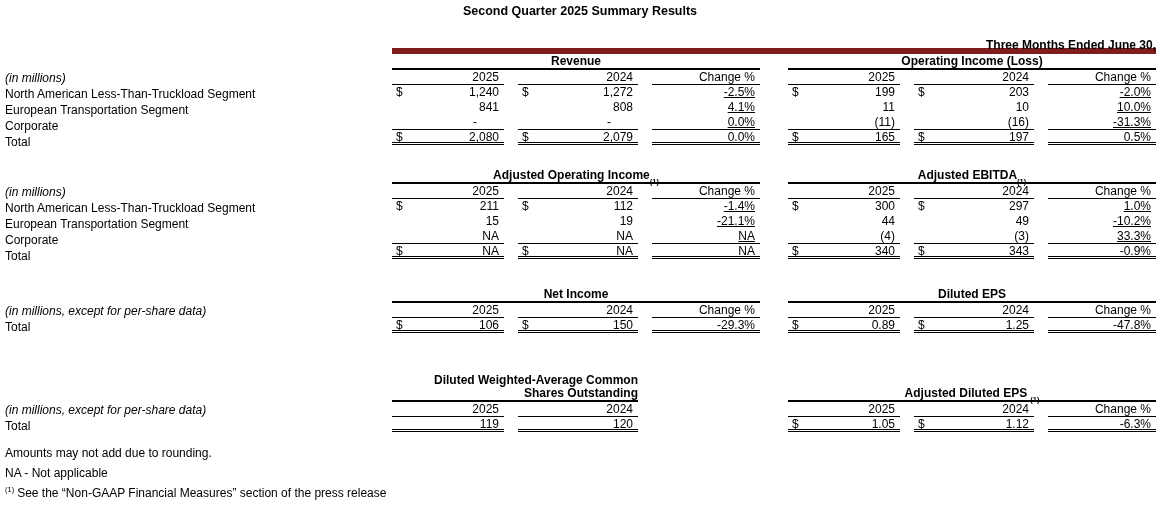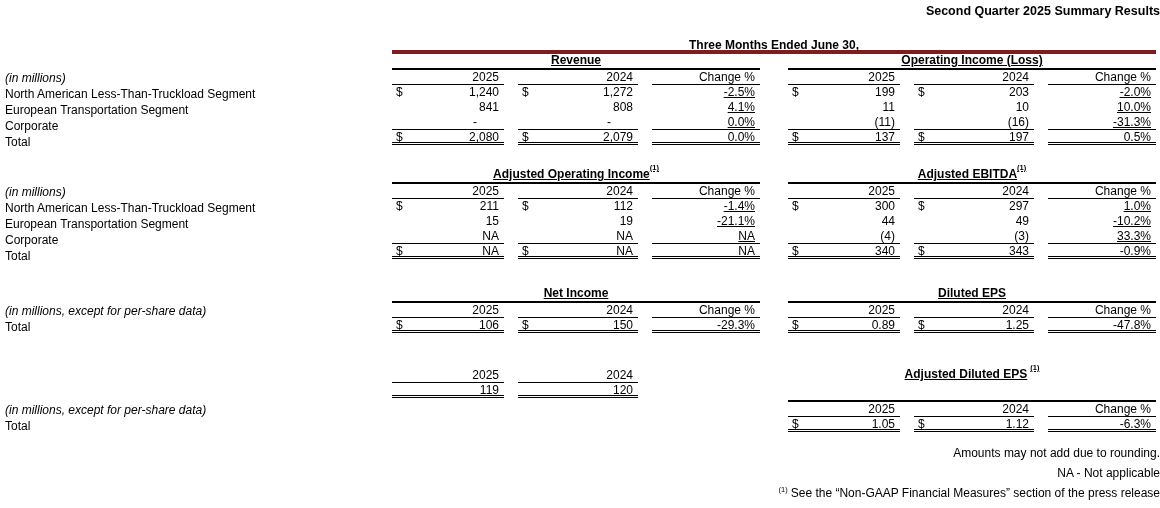--- a/index.html
+++ b/index.html
@@ -1,43 +1,43 @@
 <!DOCTYPE html>
 <html><head>
 <meta charset="utf-8">
 <style>
   html,body { margin:0; padding:0; background:#fff; }
   body { font-family:"Liberation Sans",sans-serif; font-size:12px; color:#000; }
   .page { width:1160px; height:508px; box-sizing:border-box; padding-top:4px; overflow:hidden; position:relative; }
-  .title { text-align:right; font-weight:bold; font-size:12.5px; height:14px; line-height:14px; }
+  .title { text-align:center; font-weight:bold; font-size:12.5px; height:14px; line-height:14px; }
 
   .rightzone { margin-left:392px; width:764px; }
-  .period { margin-top:21px; text-align:center; font-weight:bold; height:15px; line-height:13px;
-            border-bottom:4px solid #7f1d1d; box-sizing:border-box; }
+  .period { margin-top:21px; text-align:right; font-weight:bold; height:15px; line-height:13px;
+            border-bottom:6px solid #7f1d1d; box-sizing:border-box; }
 
   .section { display:flex; }
   .s2 { margin-top:18px; }
   .s3 { margin-top:23px; }
   .s4 { margin-top:33px; }
 
   .labels { width:392px; box-sizing:border-box; padding-left:5px; }
   .rspacer { height:16px; }
   .rspacer4 { height:34px; }
   .lrow { height:16px; line-height:16px; white-space:nowrap; }
   .note { font-style:italic; }
 
   .group { box-sizing:border-box; }
   .g3 { width:368px; }
   .g2 { width:246px; }
   .ggap { width:28px; }
   .ggap4 { width:150px; }
 
   .ghead { height:16px; box-sizing:border-box; border-bottom:2px solid #000;
-           display:flex; justify-content:center;
-           font-weight:bold; line-height:13px;text-decoration:underline; }
+           display:flex; align-items:flex-end; justify-content:center;
+           font-weight:bold; line-height:13px; }
   .ghead4 { height:34px; }
   .ghead4.twoline { flex-direction:column; justify-content:flex-end; }
   .ghead4 .hline { display:block; text-align:center; }
 
   .crow, .drow { display:flex; height:15px; box-sizing:border-box; }
   .cell { box-sizing:border-box; }
   .c1 { width:112px; }
   .c2 { width:120px; }
   .c3 { width:108px; }
   .cgap { width:14px; }
@@ -46,21 +46,21 @@
   .amount { display:flex; justify-content:space-between; padding:0 5px 0 4px; line-height:15px; }
   .dashcell { padding-right:27px; }
   .chg { text-align:right; padding-right:5px; line-height:15px;text-decoration:underline; }
   .pretotal .cell { border-bottom:1px solid #000; }
   .total .cell { border-bottom:3px double #000; }
 
   sup { font-size:7.5px; line-height:0; vertical-align:super; }
   .supgap { margin-left:3px; }
 
   .footnotes { margin-top:13px; padding-left:5px; }
-  .fn { height:13px; line-height:13px; margin-bottom:7px; white-space:nowrap;text-align:right; }
+  .fn { height:13px; line-height:13px; margin-bottom:7px; white-space:nowrap; }
   .fn3t { margin-left:3px; }
 </style>
 </head>
 <body>
 
 <div class="page">
 
   <div class="title">Second Quarter 2025 Summary Results</div>
 
   <div class="rightzone">
@@ -190,21 +190,21 @@
         <div class="cell c2 amount">
             <span></span>
             <span>(16)</span>
           </div>
         <div class="cgap"></div>
         <div class="cell c3 chg">-31.3%</div>
       </div>
       <div class="drow total">
         <div class="cell c1 amount">
             <span>$</span>
-            <span>137</span>
+            <span>165</span>
           </div>
         <div class="cgap"></div>
         <div class="cell c2 amount">
             <span>$</span>
             <span>197</span>
           </div>
         <div class="cgap"></div>
         <div class="cell c3 chg">0.5%</div>
       </div>
     </div>
@@ -418,20 +418,24 @@
   </div>
 
   <div class="section s4">
     <div class="labels">
       <div class="rspacer4"></div>
       <div class="lrow note">(in millions, except for per-share data)</div>
       <div class="lrow">Total</div>
     </div>
 
     <div class="group g2">
+      <div class="ghead ghead4 twoline">
+        <span class="hline">Diluted Weighted-Average Common</span>
+        <span class="hline">Shares Outstanding</span>
+      </div>
       <div class="crow">
         <div class="cell c1 colhead">2025</div>
         <div class="cgap"></div>
         <div class="cell c2 colhead">2024</div>
       </div>
       <div class="drow total">
         <div class="cell c1 amount">
             <span></span>
             <span>119</span>
           </div>

